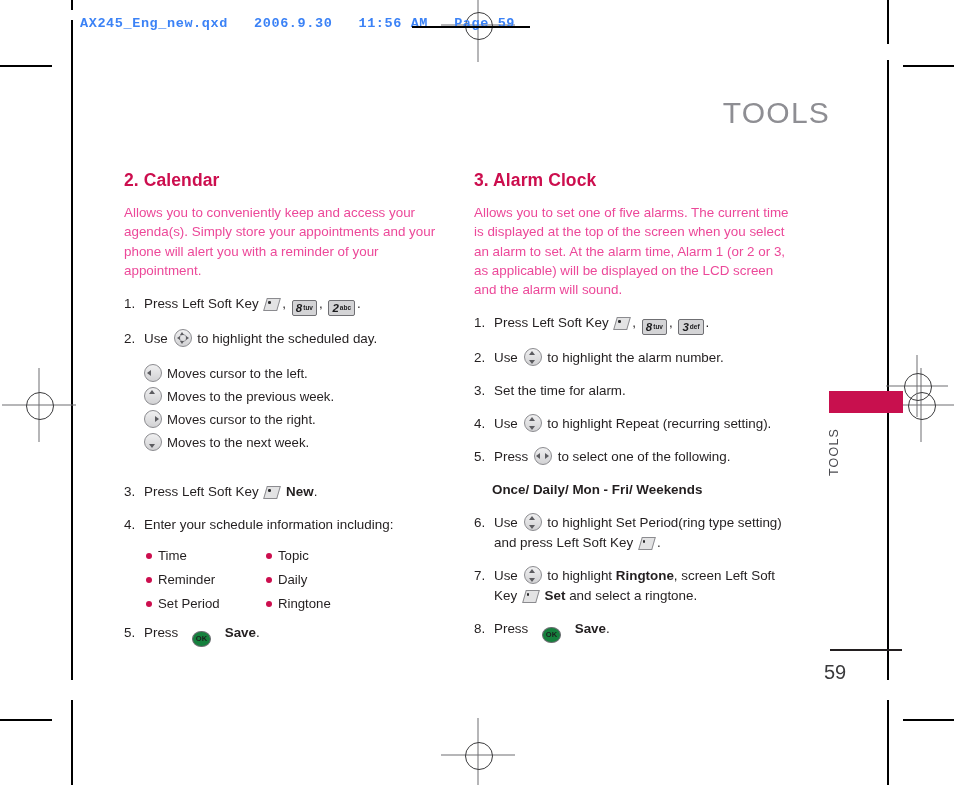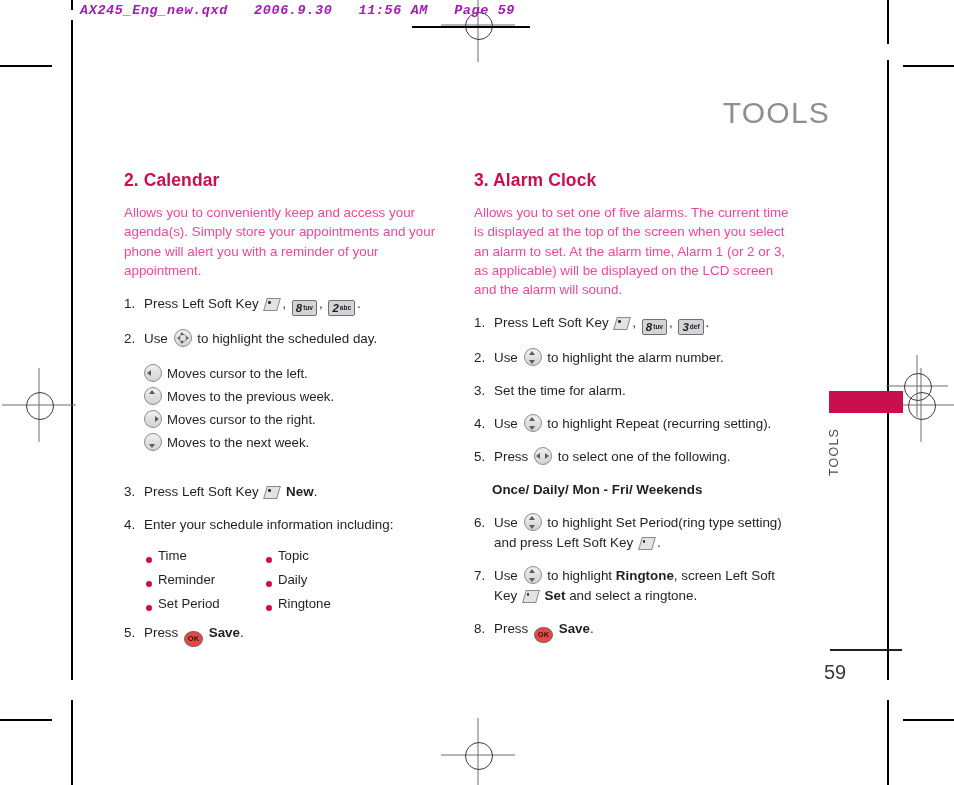--- a/index.html
+++ b/index.html
@@ -12,25 +12,24 @@
 
   
   .mark{position:absolute;background:#000;}
   .reg{position:absolute;}
   .reg .h{position:absolute;left:0;top:50%;width:100%;height:1px;background:#6e6e73;transform:translateY(-50%);}
   .reg .v{position:absolute;top:0;left:50%;width:1px;height:100%;background:#6e6e73;transform:translateX(-50%);}
   .reg .c{position:absolute;left:50%;top:50%;width:26px;height:26px;margin:-13px 0 0 -13px;border:1px solid #3a3a3c;border-radius:50%;}
 
   
   .slug{
-    position:absolute;left:80px;top:3px;
+    position:absolute;left:80px;top:16px;
     font-family:"Liberation Mono","DejaVu Sans Mono",monospace;
-    font-size:13.5px;font-weight:700;letter-spacing:.6px;color:#a21caf;
+    font-size:13.5px;font-weight:700;letter-spacing:.6px;color:#3b82f6;
     white-space:pre;
-    font-style:italic;
   }
   .slug-rule{position:absolute;left:412px;top:26px;width:118px;height:1.5px;background:#000;}
 
   
   .running-head{
     position:absolute;right:124px;top:96px;
     font-size:30px;letter-spacing:1.2px;color:#8e8e93;font-weight:400;
   }
 
   
@@ -82,23 +81,23 @@
   .numkey{
     display:inline-block;vertical-align:-4px;margin:0 2px;
     background:#d4d4d6;border:1px solid #6f6f73;border-radius:2px;
     padding:1px 3px 1px 3px;line-height:11px;white-space:nowrap;
   }
   .numkey .d{font-size:11.5px;font-weight:700;font-style:italic;color:#1c1c1e;}
   .numkey .s{font-size:6.5px;font-weight:700;color:#1c1c1e;margin-left:1px;vertical-align:2px;}
 
   
   .okkey{
-    display:inline-block;vertical-align:-4px;margin:0 2px;
+    display:inline-block;vertical-align:-4px;margin:0 10px;
     width:17px;height:14px;border-radius:50%;
-    background:#ef4444;border:1.4px solid #6b6b70;
+    background:#15803d;border:1.4px solid #6b6b70;
     font-size:7.5px;font-weight:700;color:#1c1c1e;
     text-align:center;line-height:13px;letter-spacing:.2px;
   }
 
   
   .nav{
     display:inline-block;vertical-align:-4px;margin:0 2px;position:relative;
     width:16px;height:16px;border-radius:50%;
     background:linear-gradient(#f0f0f1,#d2d2d4);border:1px solid #8b8b8f;
   }
@@ -117,21 +116,21 @@
   .nav.fourway i.e{right:2px;top:5.5px;border-top:2.5px solid transparent;border-bottom:2.5px solid transparent;border-left:3px solid #5c5c60;}
   .nav.fourway .ring{position:absolute;left:4px;top:4px;width:6px;height:6px;border-radius:50%;border:1px solid #9a9a9e;}
 
   
   ul.arrowlist{margin:0 0 28px 0;padding:0 0 0 18px;list-style:none;}
   ul.arrowlist li{font-size:13.2px;line-height:23px;color:#231f20;white-space:nowrap;}
   ul.arrowlist li .nav{margin-right:5px;}
 
   
   .bulletgrid{display:grid;grid-template-columns:120px 1fr;row-gap:9px;margin:4px 0 12px 22px;}
-  .bullet{font-size:13.2px;color:#231f20;display:flex;align-items:flex-end;}
+  .bullet{font-size:13.2px;color:#231f20;display:flex;align-items:center;}
   .bullet .dot{width:6px;height:6px;border-radius:50%;background:#cc0e4e;margin-right:6px;flex:none;}
 
   .optline{margin:0 0 13px 18px;font-size:13.4px;font-weight:700;line-height:20px;}
 </style>
 </head>
 <body>
 
 <div class="page">
 
   <div class="mark" style="left:71px;top:0;width:1.5px;height:10px;"></div>

